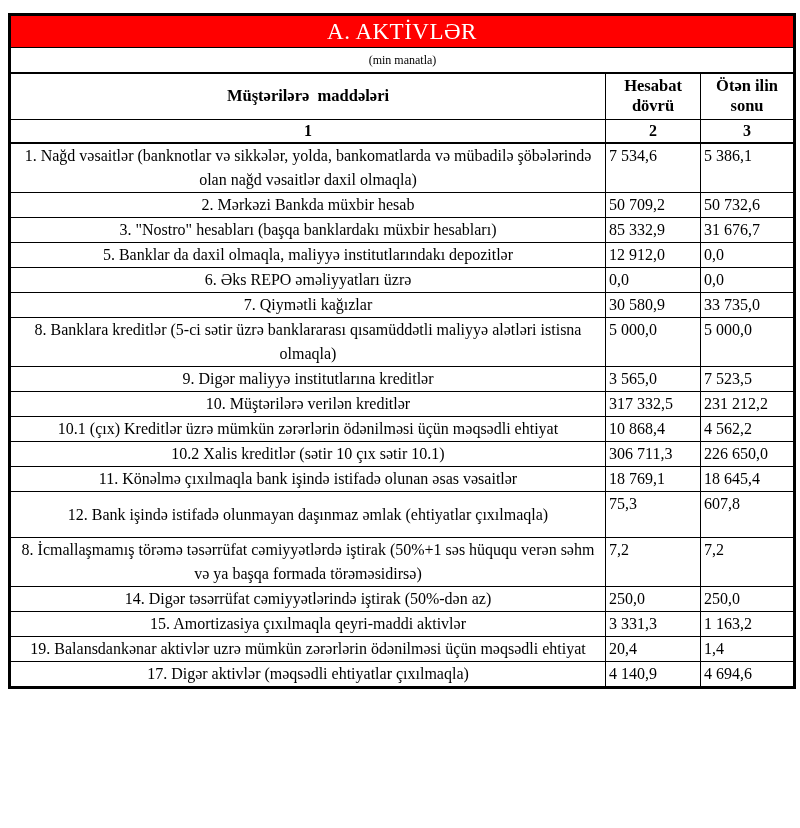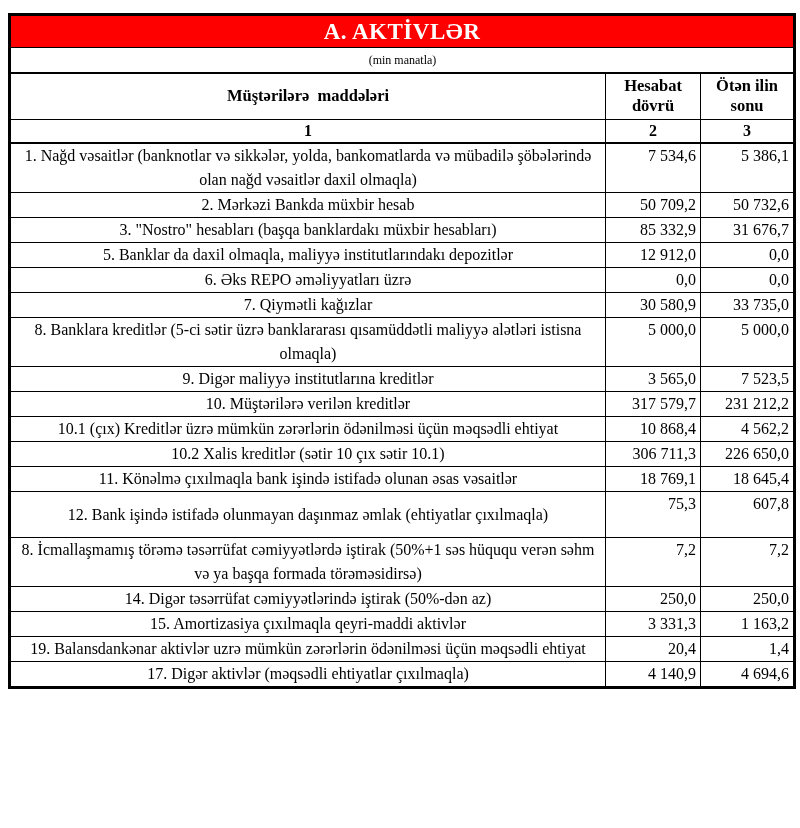--- a/index.html
+++ b/index.html
@@ -29,21 +29,21 @@
     padding: 0 3px;
     font-size: 16px;
     line-height: 24px;
     vertical-align: middle;
     overflow: hidden;
   }
 
   tr.banner-row th {
     background: #ff0000;
     color: #ffffff;
-    font-weight: bold;
+    font-weight: normal;
     font-size: 23px;
     text-align: center;
     height: 33px;
     letter-spacing: 0.5px;
     line-height: 1;
   }
   tr.unit-row td {
     text-align: center;
     font-size: 12px;
     height: 23px;
@@ -62,21 +62,20 @@
     font-weight: bold;
     text-align: center;
     height: 24px;
     border-bottom-width: 2.5px;
     line-height: 1.2;
   }
   td.lbl {
     text-align: center;
   }
   td.val {
-    text-align: right;
     vertical-align: top;
     padding-right: 4px;
   }
   tr.row-tall td { height: 46px; }
   tr.row-bold td {
     font-weight: bold;
     font-size: 16.5px;
     height: 29px;
     border-top-width: 2.5px;
   }
@@ -143,21 +142,21 @@
     <td class="val">5 000,0</td>
     <td class="val">5 000,0</td>
   </tr>
         <tr>
     <td class="lbl">9. Digər maliyyə institutlarına kreditlər</td>
     <td class="val">3 565,0</td>
     <td class="val">7 523,5</td>
   </tr>
         <tr>
     <td class="lbl">10. Müştərilərə verilən kreditlər</td>
-    <td class="val">317 579,7</td>
+    <td class="val">317 332,5</td>
     <td class="val">231 212,2</td>
   </tr>
         <tr>
     <td class="lbl">10.1 (çıx) Kreditlər üzrə mümkün zərərlərin ödənilməsi üçün məqsədli ehtiyat</td>
     <td class="val">10 868,4</td>
     <td class="val">4 562,2</td>
   </tr>
         <tr>
     <td class="lbl">10.2 Xalis kreditlər (sətir 10 çıx sətir 10.1)</td>
     <td class="val">306 711,3</td>

